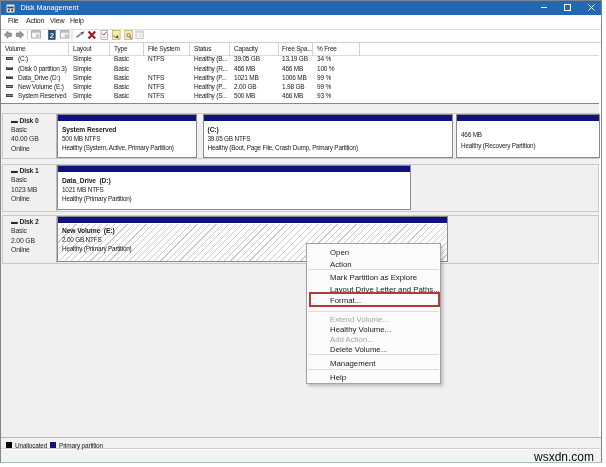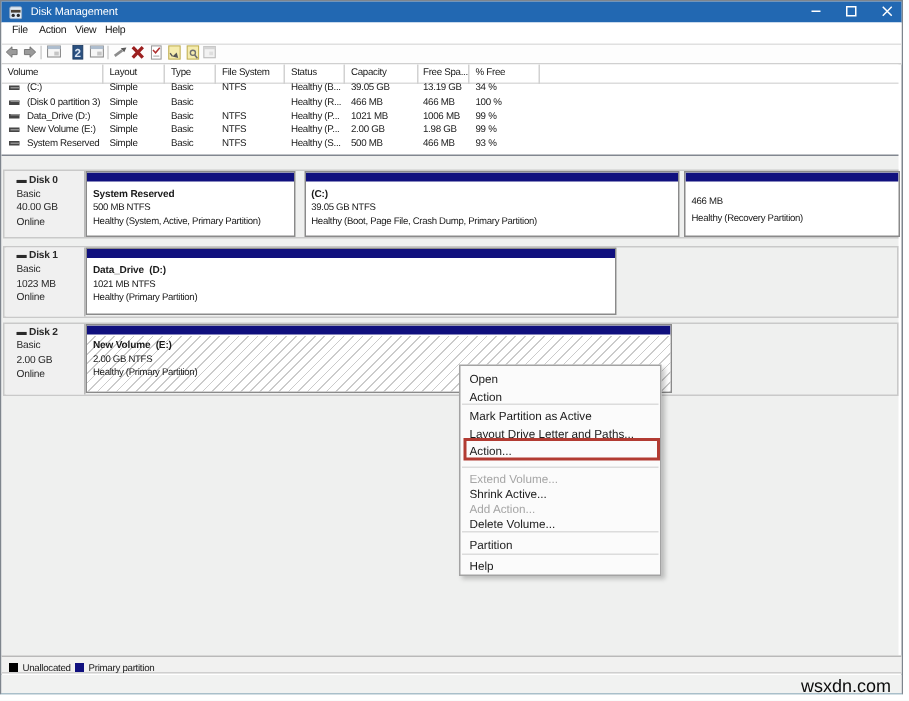--- a/index.html
+++ b/index.html
@@ -29,21 +29,21 @@
   .dl { position:absolute; left:7px; font-size:6.8px; letter-spacing:-0.15px; color:#2a2a2a; white-space:nowrap; }
   .part { position:absolute; background:#fff; border:1px solid #8a8a8a; overflow:hidden; }
   .pbar { position:absolute; left:0; top:0; right:0; height:6px; background:#10107e; }
   .ptxt { position:absolute; left:4px; font-size:6.4px; letter-spacing:-0.2px; color:#1a1a1a; white-space:nowrap; }
   .ptxt.b { font-size:6.7px; letter-spacing:-0.1px; }
   .hatch { background:repeating-linear-gradient(135deg,#fff 0px,#fff 3.7px,#cbcbcb 3.7px,#cbcbcb 4.5px); }
   
   #legend { left:1px; top:437px; width:600px; height:12px; background:#f1f1f0; border-top:1px solid #b9b9b9; border-bottom:1px solid #cfcfcf; }
   
   #menu { left:306px; top:243px; width:135px; height:141px; background:#fbfbfb; border:1px solid #a3a3a3; box-shadow:2px 2px 3px rgba(0,0,0,0.22); }
-  .mi { position:absolute; left:313px; font-size:7.8px; letter-spacing:0; color:#1a1a1a; white-space:nowrap; }
+  .mi { position:absolute; left:330px; font-size:7.8px; letter-spacing:0; color:#1a1a1a; white-space:nowrap; }
   .mi.dis { color:#a5a5a5; }
   .msep { position:absolute; left:2px; right:2px; height:1px; background:#dcdcdc; }
   #redbox { left:308.5px; top:292px; width:131px; height:14.5px; border:2px solid #b23b32; }
 </style>
 </head>
 <body>
 <div id="page">
   <div class="abs" id="win"></div>
 
   <div class="abs" id="titlebar"></div>
@@ -238,26 +238,26 @@
   <div class="abs" style="left:50px;top:442px;width:6px;height:6px;background:#10107e;"></div>
   <div class="abs t7" style="left:59px;top:440.5px;">Primary partition</div>
 
   <div class="abs" style="left:1px;top:450px;width:600px;height:12px;background:#f1f2f1;"></div>
   <div class="abs" style="right:12px;top:449.5px;font-size:12px;color:#0c0c0c;">wsxdn.com</div>
 
   <div class="abs" id="menu"></div>
   <div class="abs mi" style="top:247.5px;">Open</div>
   <div class="abs mi" style="top:260.0px;">Action</div>
   <div class="msep abs" style="left:308px;width:131px;top:268.5px;"></div>
-  <div class="abs mi" style="top:272.5px;">Mark Partition as Active</div>
+  <div class="abs mi" style="top:272.5px;">Mark Partition as Explore</div>
   <div class="abs mi" style="top:285.0px;">Layout Drive Letter and Paths...</div>
-  <div class="abs mi" style="top:295.5px;">Action...</div>
+  <div class="abs mi" style="top:295.5px;">Format...</div>
   <div class="msep abs" style="left:308px;width:131px;top:311px;"></div>
   <div class="abs mi dis" style="top:314.5px;text-align:center;">Extend Volume...</div>
-  <div class="abs mi" style="top:325.0px;">Shrink Active...</div>
+  <div class="abs mi" style="top:325.0px;">Healthy Volume...</div>
   <div class="abs mi dis" style="top:335.0px;">Add Action...</div>
   <div class="abs mi" style="top:345.0px;">Delete Volume...</div>
   <div class="msep abs" style="left:308px;width:131px;top:354px;"></div>
-  <div class="abs mi" style="top:358.5px;">Partition</div>
+  <div class="abs mi" style="top:358.5px;">Management</div>
   <div class="msep abs" style="left:308px;width:131px;top:369px;"></div>
   <div class="abs mi" style="top:373.0px;">Help</div>
   <div class="abs" id="redbox"></div>
 </div>
 
 </body></html>

